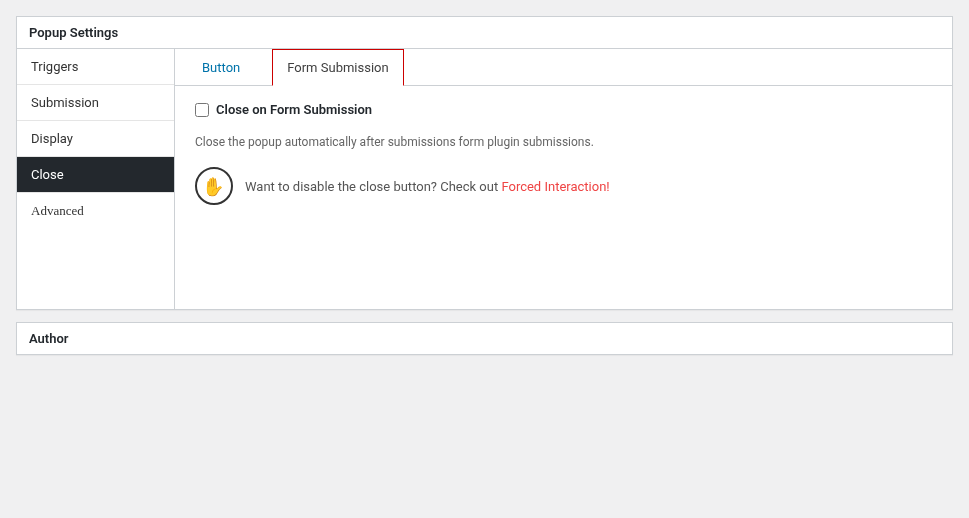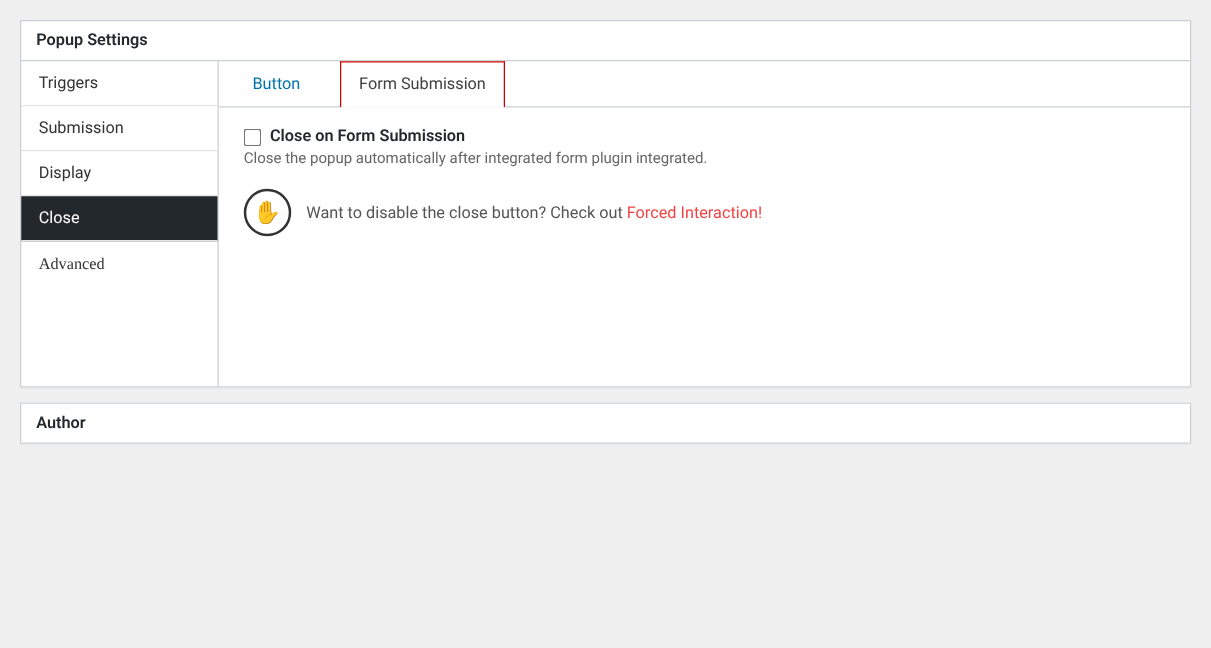--- a/index.html
+++ b/index.html
@@ -97,21 +97,21 @@
 
     
     .content-inner {
       padding: 16px 20px;
     }
 
     .checkbox-row {
       display: flex;
       align-items: center;
       gap: 7px;
-      margin-bottom: 2px;
+      margin-bottom: 18px;
     }
 
     .checkbox-row input[type="checkbox"] {
       width: 14px;
       height: 14px;
       cursor: pointer;
     }
 
     .checkbox-label {
       font-weight: 600;
@@ -193,21 +193,21 @@
         <div class="tabs-bar">
           <span class="tab-item">Button</span>
           <span class="tab-item active">Form Submission</span>
         </div>
 
         <div class="content-inner">
           <div class="checkbox-row">
             <input type="checkbox" id="close-form-cb" style="">
             <label class="checkbox-label" for="close-form-cb">Close on Form Submission</label>
           </div>
-          <p class="help-text">Close the popup automatically after integrated form plugin integrated.</p>
+          <p class="help-text">Close the popup automatically after submissions form plugin submissions.</p>
 
           <div class="info-row">
             <div class="hand-icon">✋</div>
             <p class="info-text">
               <span>Want to disable the close button? Check out </span><a href="#">Forced Interaction!</a>
             </p>
           </div>
         </div>
       </div>
 

